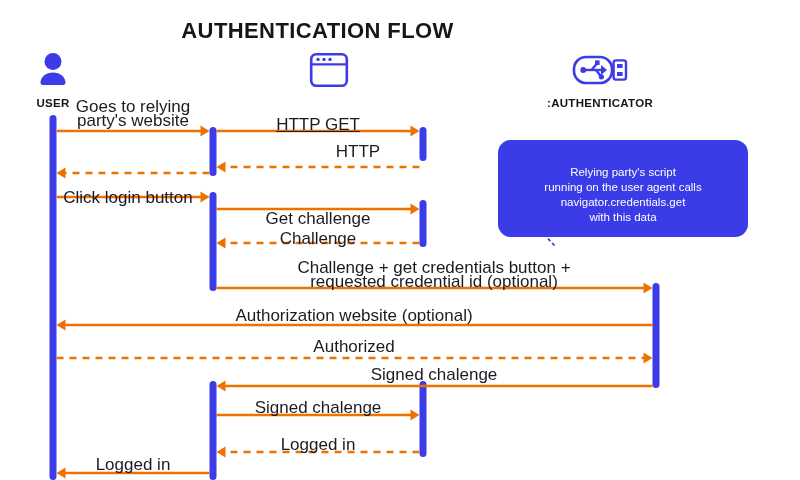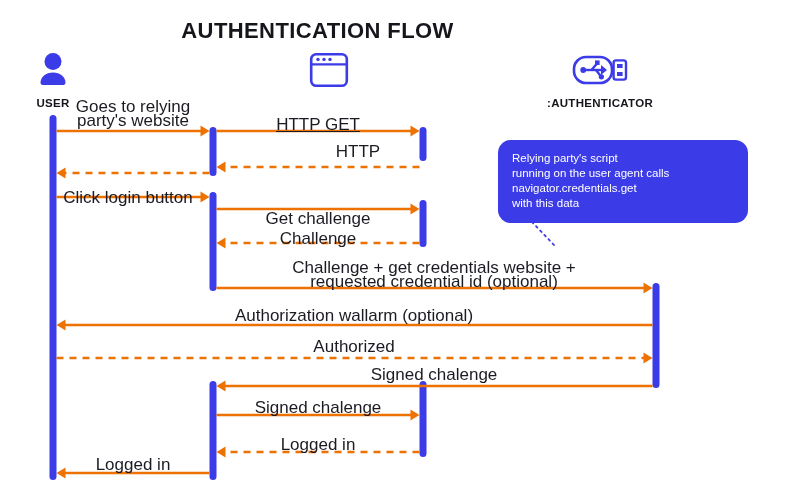--- a/index.html
+++ b/index.html
@@ -79,21 +79,22 @@
 
   
   .callout {
     position: absolute;
     box-sizing: border-box;
     background: #3b3be8;
     border-radius: 13px;
     color: #ffffff;
     font-size: 11.5px;
     line-height: 15px;
-    padding: 11px 14px 12px 14px;
+    text-align: center;
+    padding: 25px 14px 12px 14px;
   }
 
   
   .msg-label {
     position: absolute;
     transform: translateX(-50%);
     text-align: center;
     font-size: 17px;
     line-height: 14px;
     color: #1b1b23;
@@ -197,23 +198,23 @@
 with this data</div>
 
   <div id="labels">
       <div class="msg-label" style="left: 133px; top: 100px;">Goes to relying
 party's website</div>
       <div class="msg-label" style="left: 318px; top: 118px; text-decoration: underline;">HTTP GET</div>
       <div class="msg-label" style="left: 318px; top: 145px; margin-left: 40px;">HTTP</div>
       <div class="msg-label" style="left: 128px; top: 185px; margin-top: 6px;">Click login button</div>
       <div class="msg-label" style="left: 318px; top: 212px;">Get challenge</div>
       <div class="msg-label" style="left: 318px; top: 232px;">Challenge</div>
-      <div class="msg-label" style="left: 434px; top: 261px;">Challenge + get credentials website +
+      <div class="msg-label" style="left: 434px; top: 261px;">Challenge + get credentials button +
 requested credential id (optional)</div>
-      <div class="msg-label" style="left: 354px; top: 309px;">Authorization wallarm (optional)</div>
+      <div class="msg-label" style="left: 354px; top: 309px;">Authorization website (optional)</div>
       <div class="msg-label" style="left: 354px; top: 340px;">Authorized</div>
       <div class="msg-label" style="left: 434px; top: 368px;">Signed chalenge</div>
       <div class="msg-label" style="left: 318px; top: 401px;">Signed chalenge</div>
       <div class="msg-label" style="left: 318px; top: 438px;">Logged in</div>
       <div class="msg-label" style="left: 133px; top: 458px;">Logged in</div>
     </div>
 
 </div>
 
 </body></html>

